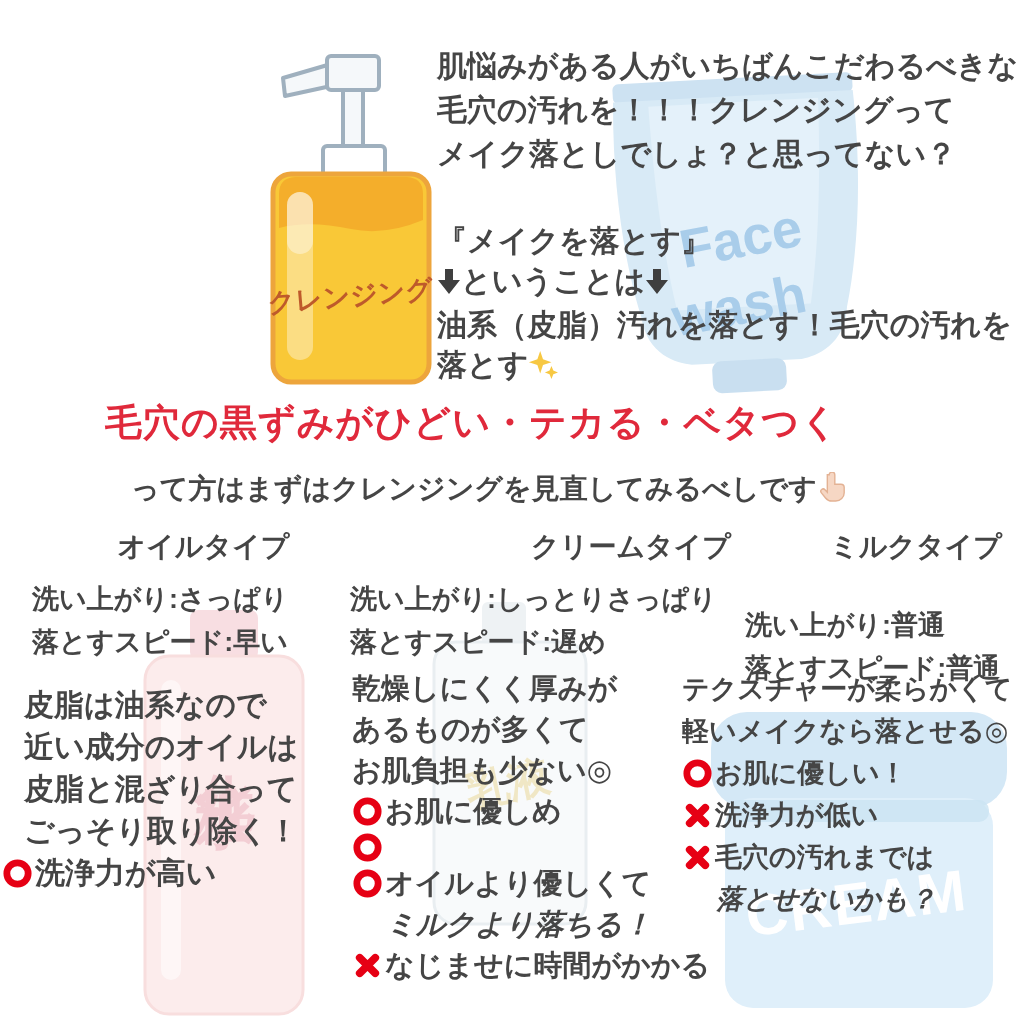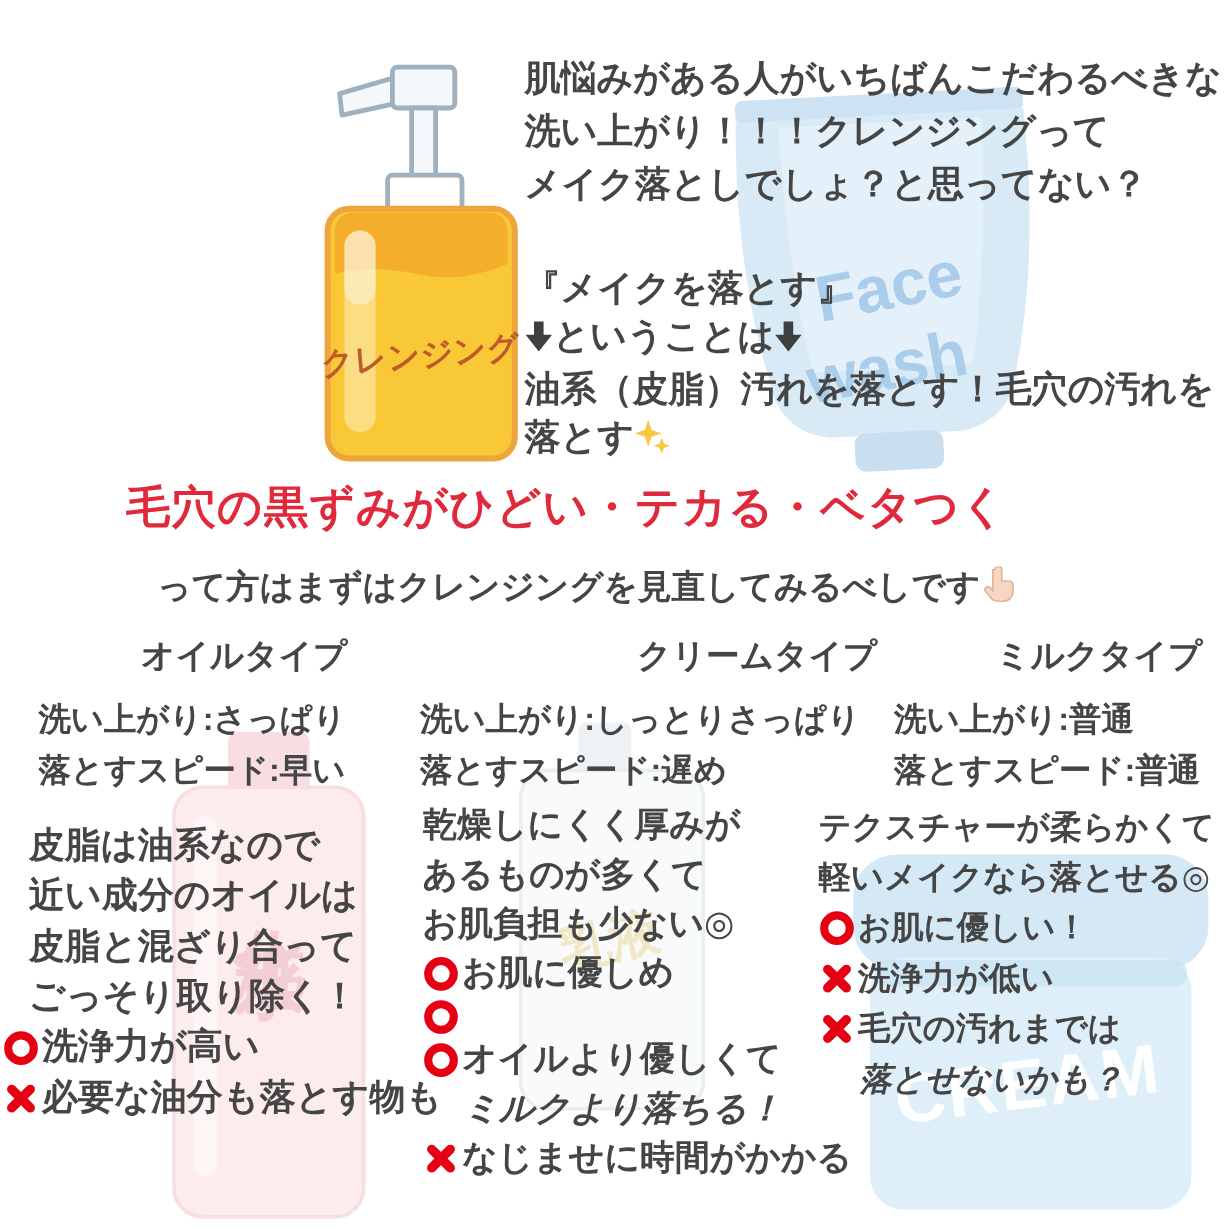--- a/index.html
+++ b/index.html
@@ -19,21 +19,21 @@
   .subline{left:0;top:470px;width:978px;text-align:center;font-size:28px;z-index:2;}
   
   .coltitle{top:528px;text-align:center;font-size:28px;z-index:2;padding-left:36px;}
   .t1{left:0;width:335px;}
   .t2{left:335px;width:360px;text-align:right;}
   .t3{left:725px;width:310px;}
   
   .stats{top:578px;font-size:27px;line-height:43px;z-index:2;}
   .s1{left:32px;}
   .s2{left:350px;}
-  .s3{left:745px;}
+  .s3{left:745px;margin-top:26px;}
   
   .colbody{z-index:2;}
   .b1{left:2px;top:684px;font-size:30px;line-height:42px;}
   .b1 .desc{padding-left:22px;}
   .b2{left:352px;top:668px;font-size:29px;line-height:41px;}
   .b3{left:682px;top:668px;font-size:27px;line-height:42px;}
   .point{display:flex;align-items:center;gap:2px;text-align:right;}
   .mark{width:31px;height:31px;flex:0 0 auto;display:inline-flex;}
   .mark svg{display:block;}
   .indent{padding-left:34px;font-style:italic;}
@@ -85,21 +85,21 @@
     <rect x="6" y="122" width="156" height="208" rx="18" fill="#f9c837" stroke="#eda53c" stroke-width="5"></rect>
     <path d="M12,142 Q12,126 28,125 L140,125 Q156,126 156,142 L156,168 Q118,184 84,177 Q42,168 12,176 Z" fill="#f4ae2b"></path>
     <rect x="20" y="140" width="26" height="168" rx="13" fill="#ffffff" opacity="0.38"></rect>
     <rect x="20" y="140" width="26" height="62" rx="13" fill="#ffffff" opacity="0.4"></rect>
     <text x="84" y="253" font-size="27" fill="#be5a2b" text-anchor="middle" transform="rotate(-5 84 253)">クレンジング</text>
   </svg>
 
   <div class="abs intro nowrap">
     <div class="g1">
       <div>肌悩みがある人がいちばんこだわるべきな</div>
-      <div>洗い上がり！！！クレンジングって</div>
+      <div>毛穴の汚れを！！！クレンジングって</div>
       <div>メイク落としでしょ？と思ってない？</div>
     </div>
     <div class="g2">
       <div>『メイクを落とす』</div>
       <div>
         <span class="ic"><svg width="24" height="28" viewBox="0 0 24 28">
               <polygon points="8,2 16,2 16,13 23,13 12,27 1,13 8,13" fill="#3f3f3f"></polygon>
             </svg></span><span>ということは</span><span class="ic"><svg width="24" height="28" viewBox="0 0 24 28">
               <polygon points="8,2 16,2 16,13 23,13 12,27 1,13 8,13" fill="#3f3f3f"></polygon>
             </svg></span>
@@ -144,28 +144,20 @@
     <div class="desc">皮脂と混ざり合って</div>
     <div class="desc">ごっそり取り除く！</div>
     <div class="point">
       <span class="mark">
           <svg width="31" height="31" viewBox="0 0 32 32">
             <circle cx="16" cy="16" r="11" fill="none" stroke="#e60014" stroke-width="7"></circle>
           </svg>
         </span>
       <span>洗浄力が高い</span>
     </div>
-    <div class="point">
-      <span class="mark">
-          <svg width="31" height="31" viewBox="0 0 32 32">
-            <path d="M8,8 L24,24 M24,8 L8,24" stroke="#e60014" stroke-width="8" stroke-linecap="round"></path>
-          </svg>
-        </span>
-      <span>必要な油分も落とす物も</span>
-    </div>
   </div>
 
   <div class="abs colbody b2 nowrap">
     <div>乾燥しにくく厚みが</div>
     <div>あるものが多くて</div>
     <div>お肌負担も少ない◎</div>
     <div class="point">
       <span class="mark">
           <svg width="31" height="31" viewBox="0 0 32 32">
             <circle cx="16" cy="16" r="11" fill="none" stroke="#e60014" stroke-width="7"></circle>

